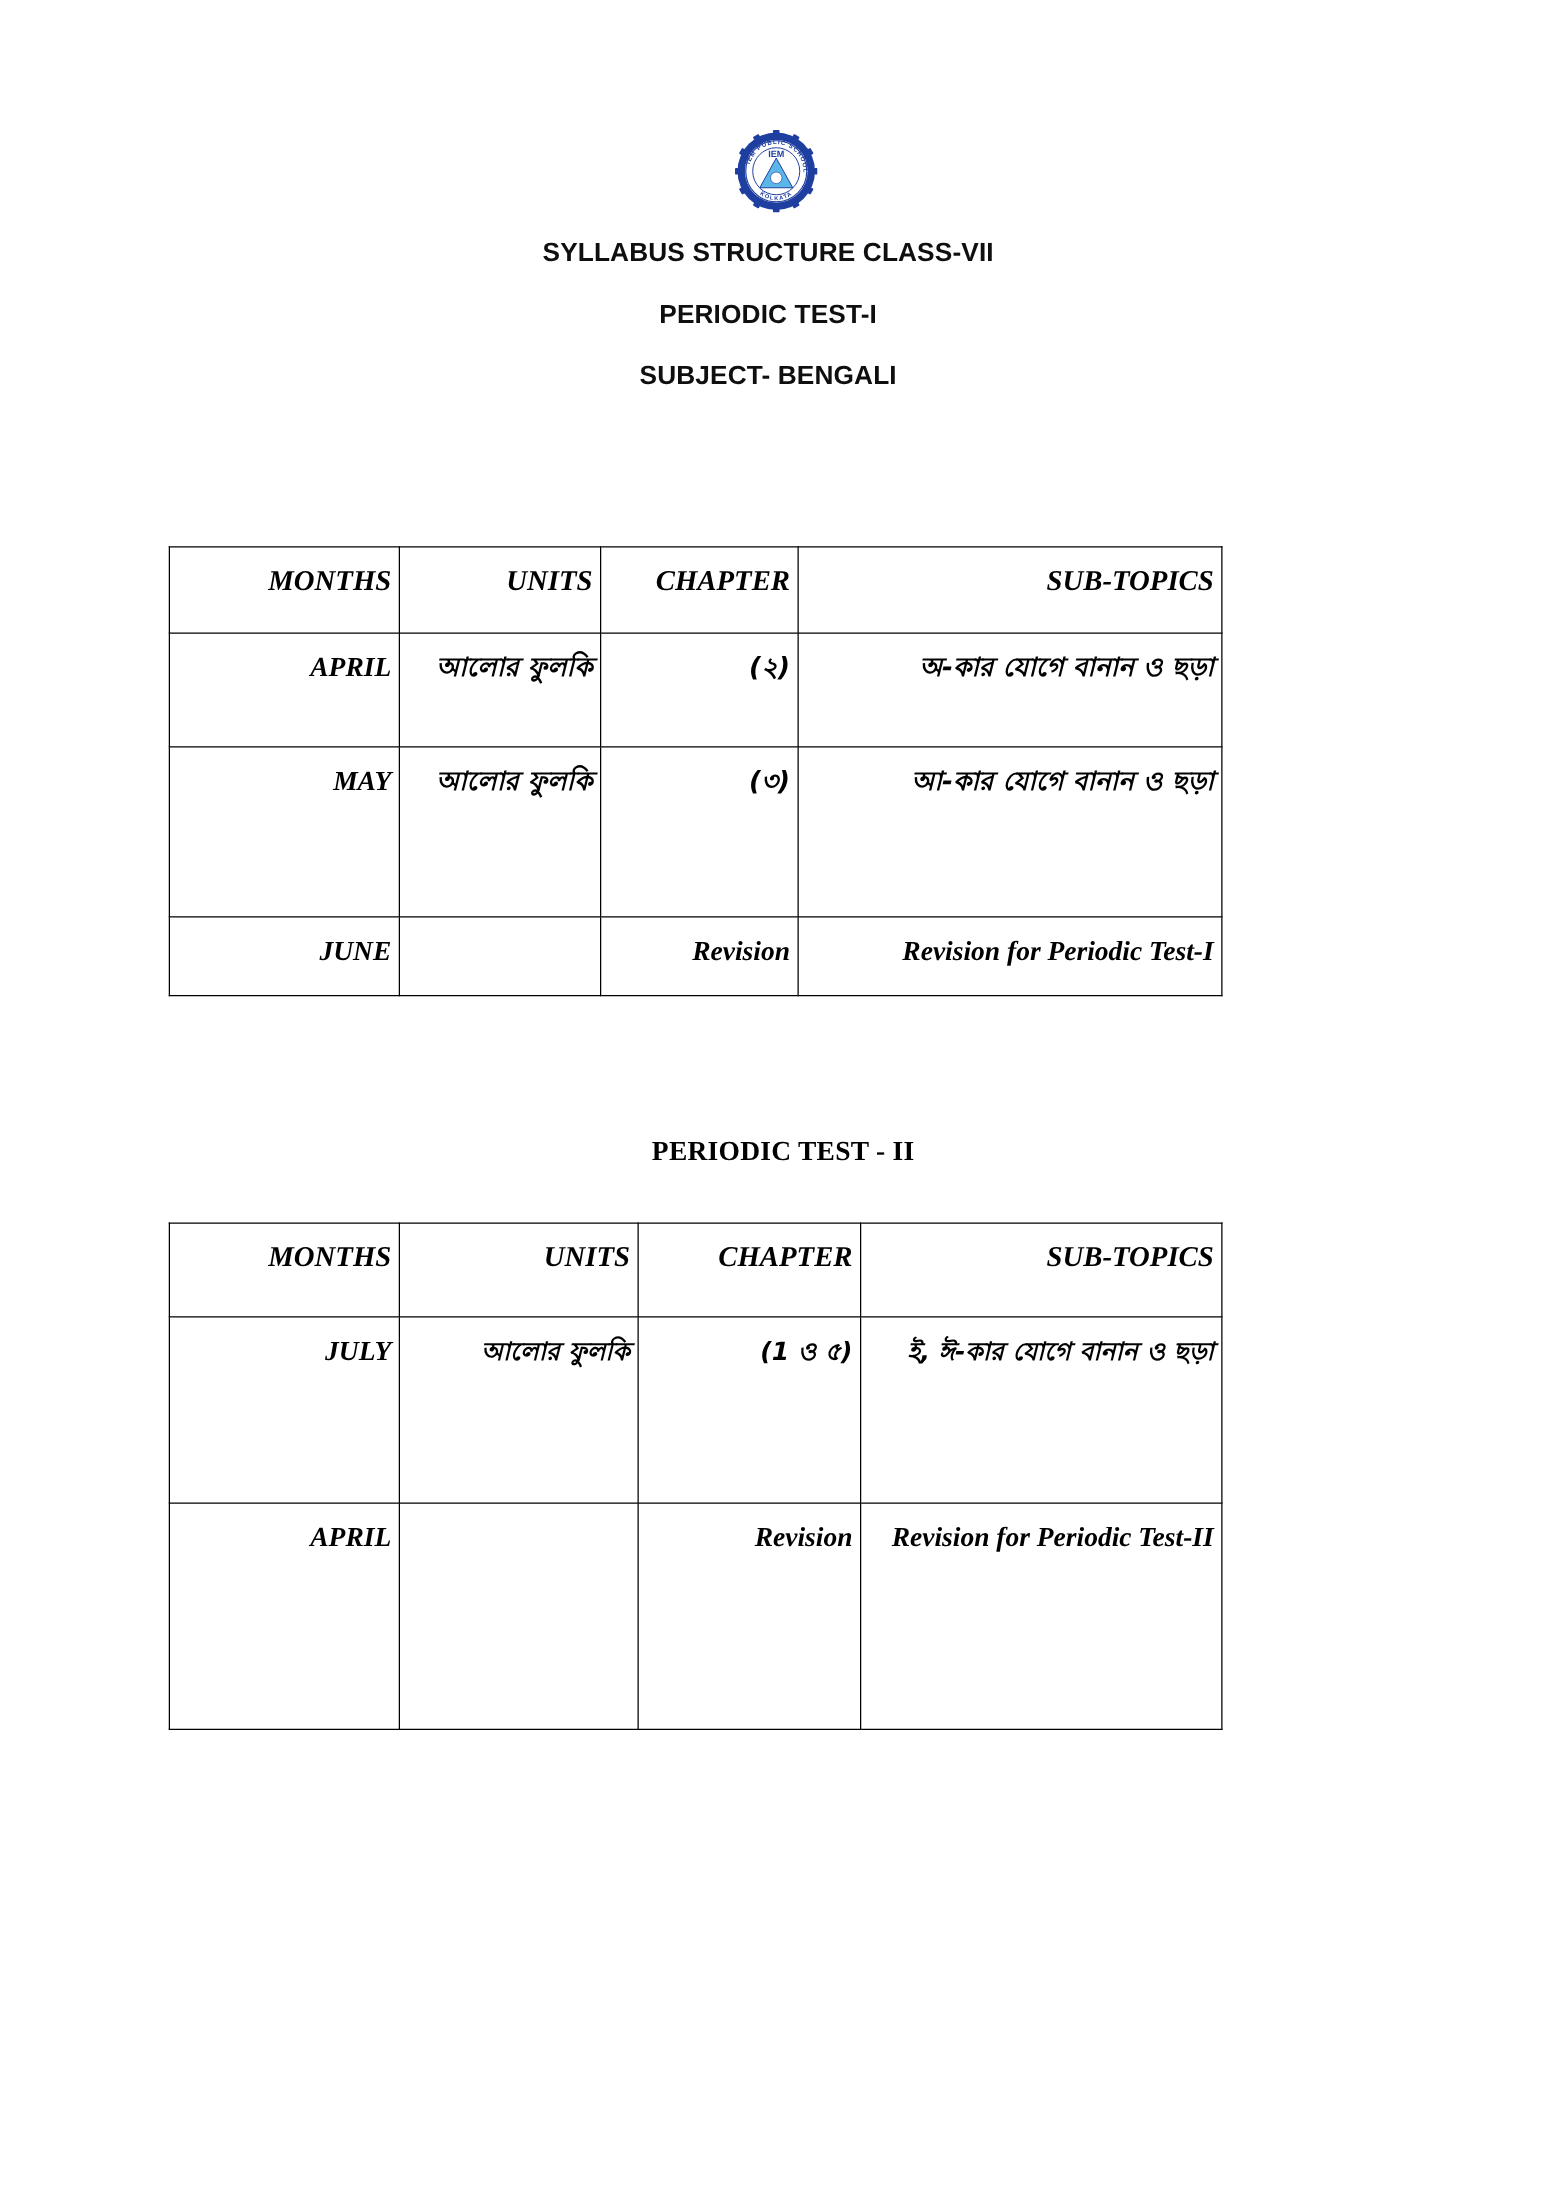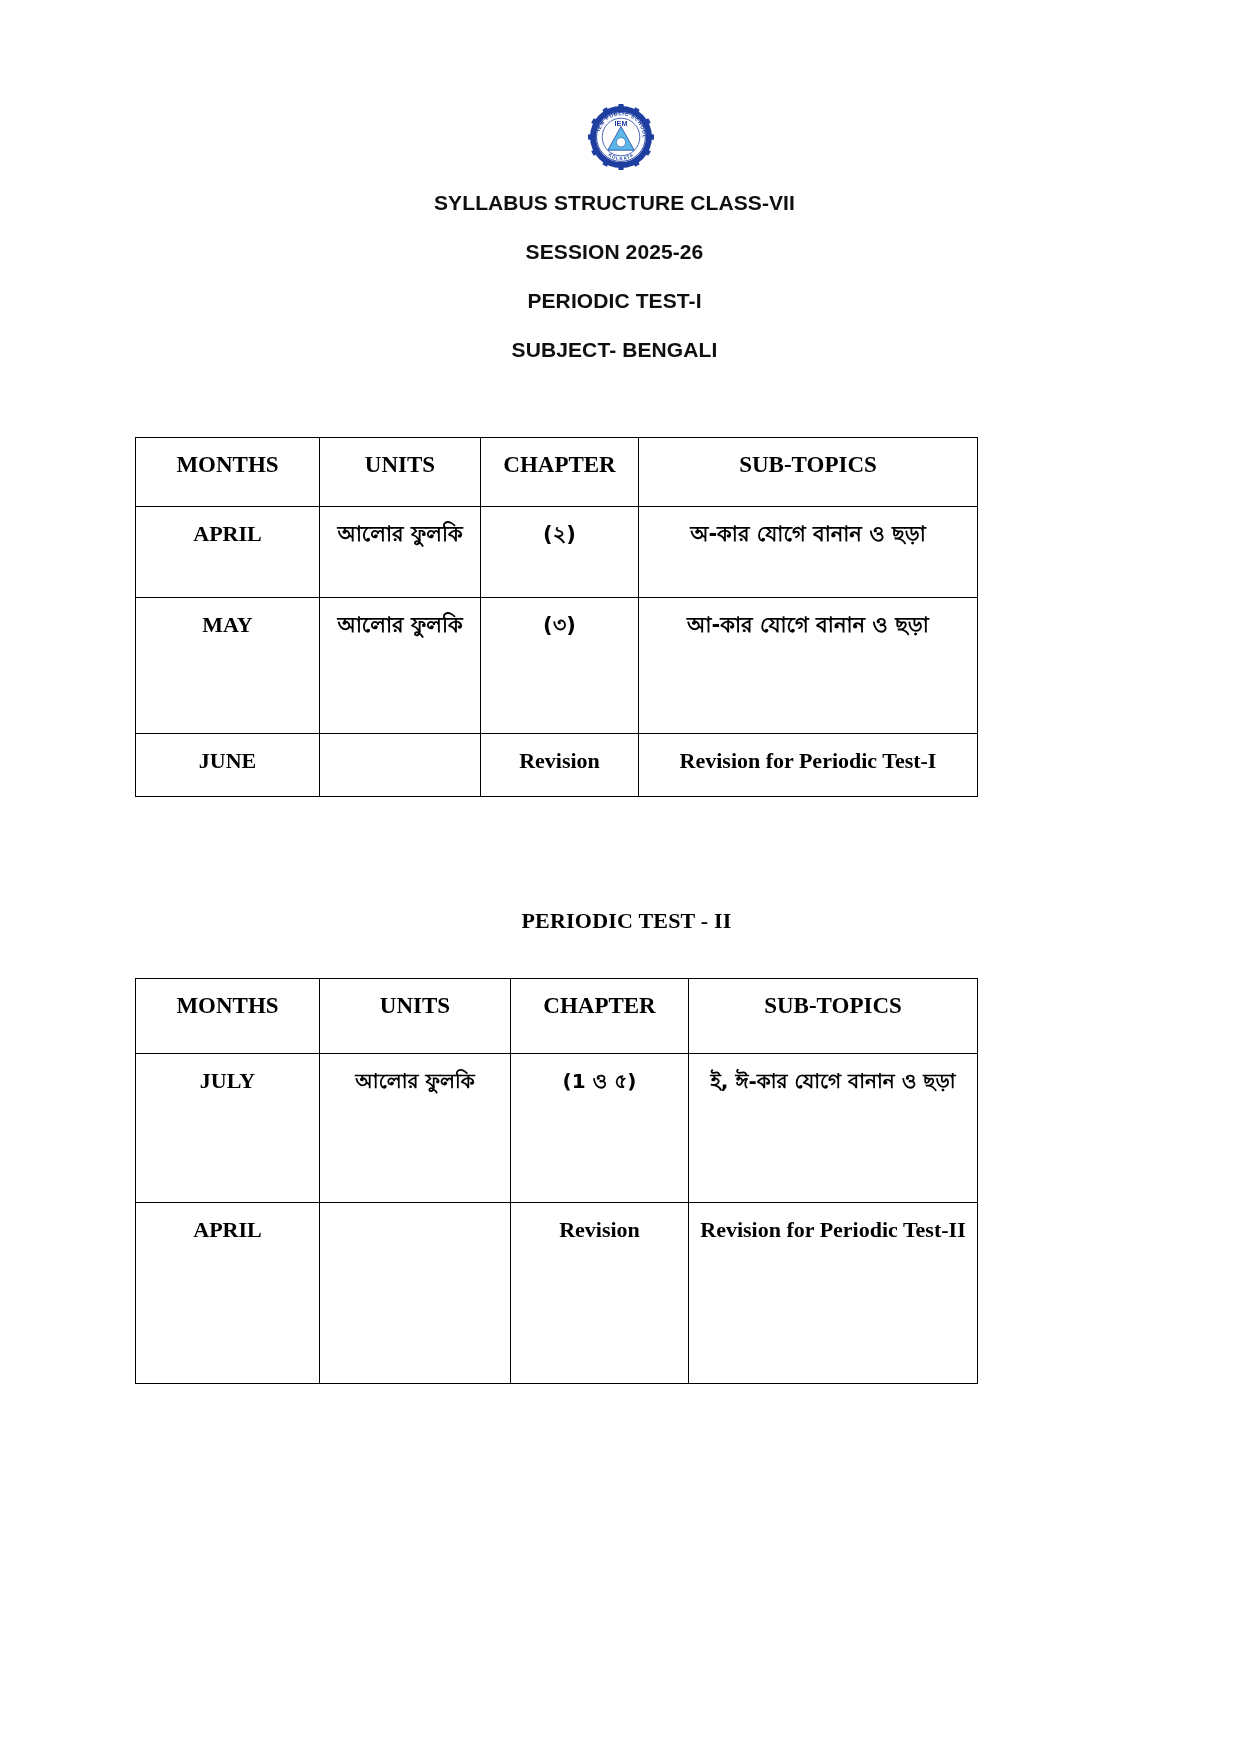--- a/index.html
+++ b/index.html
@@ -58,23 +58,24 @@
     position: absolute;
     border-collapse: collapse;
     table-layout: fixed;
     left: 135px;
     width: 838px;
   }
   .syl-table td, .syl-table th {
     border: 1px solid #000000;
     padding: 0;
     vertical-align: top;
-    text-align: center;
+    text-align: right;
     font-weight: bold;
     color: #000000;
+    font-style: italic;
   }
   .syl-table .cell-inner {
     display: block;
     padding: 14px 6px 0 6px;
   }
   .en {
     font-family: "Liberation Serif", "DejaVu Serif", serif;
     font-size: 22px;
     font-weight: bold;
     line-height: 1.18;
@@ -175,21 +176,20 @@
         </text>
         <text font-size="7" font-weight="bold" fill="#1f3fa0" font-family="Liberation Sans, sans-serif" letter-spacing="1.4">
           <textPath href="#arcBot" startOffset="28%">KOLKATA</textPath>
         </text>
       </g>
     </svg>
   </div>
 
   <div class="headings">
     <div class="hline">SYLLABUS STRUCTURE CLASS-VII</div>
-    <div class="hline">SESSION 2025-26</div>
     <div class="hline">PERIODIC TEST-I</div>
     <div class="hline">SUBJECT- BENGALI</div>
   </div>
 
   <table class="syl-table" id="table-one">
     <tbody>
       <tr class="r-head">
         <td class="c-months">
           <span class="cell-inner en-hdr">MONTHS</span>
         </td>

